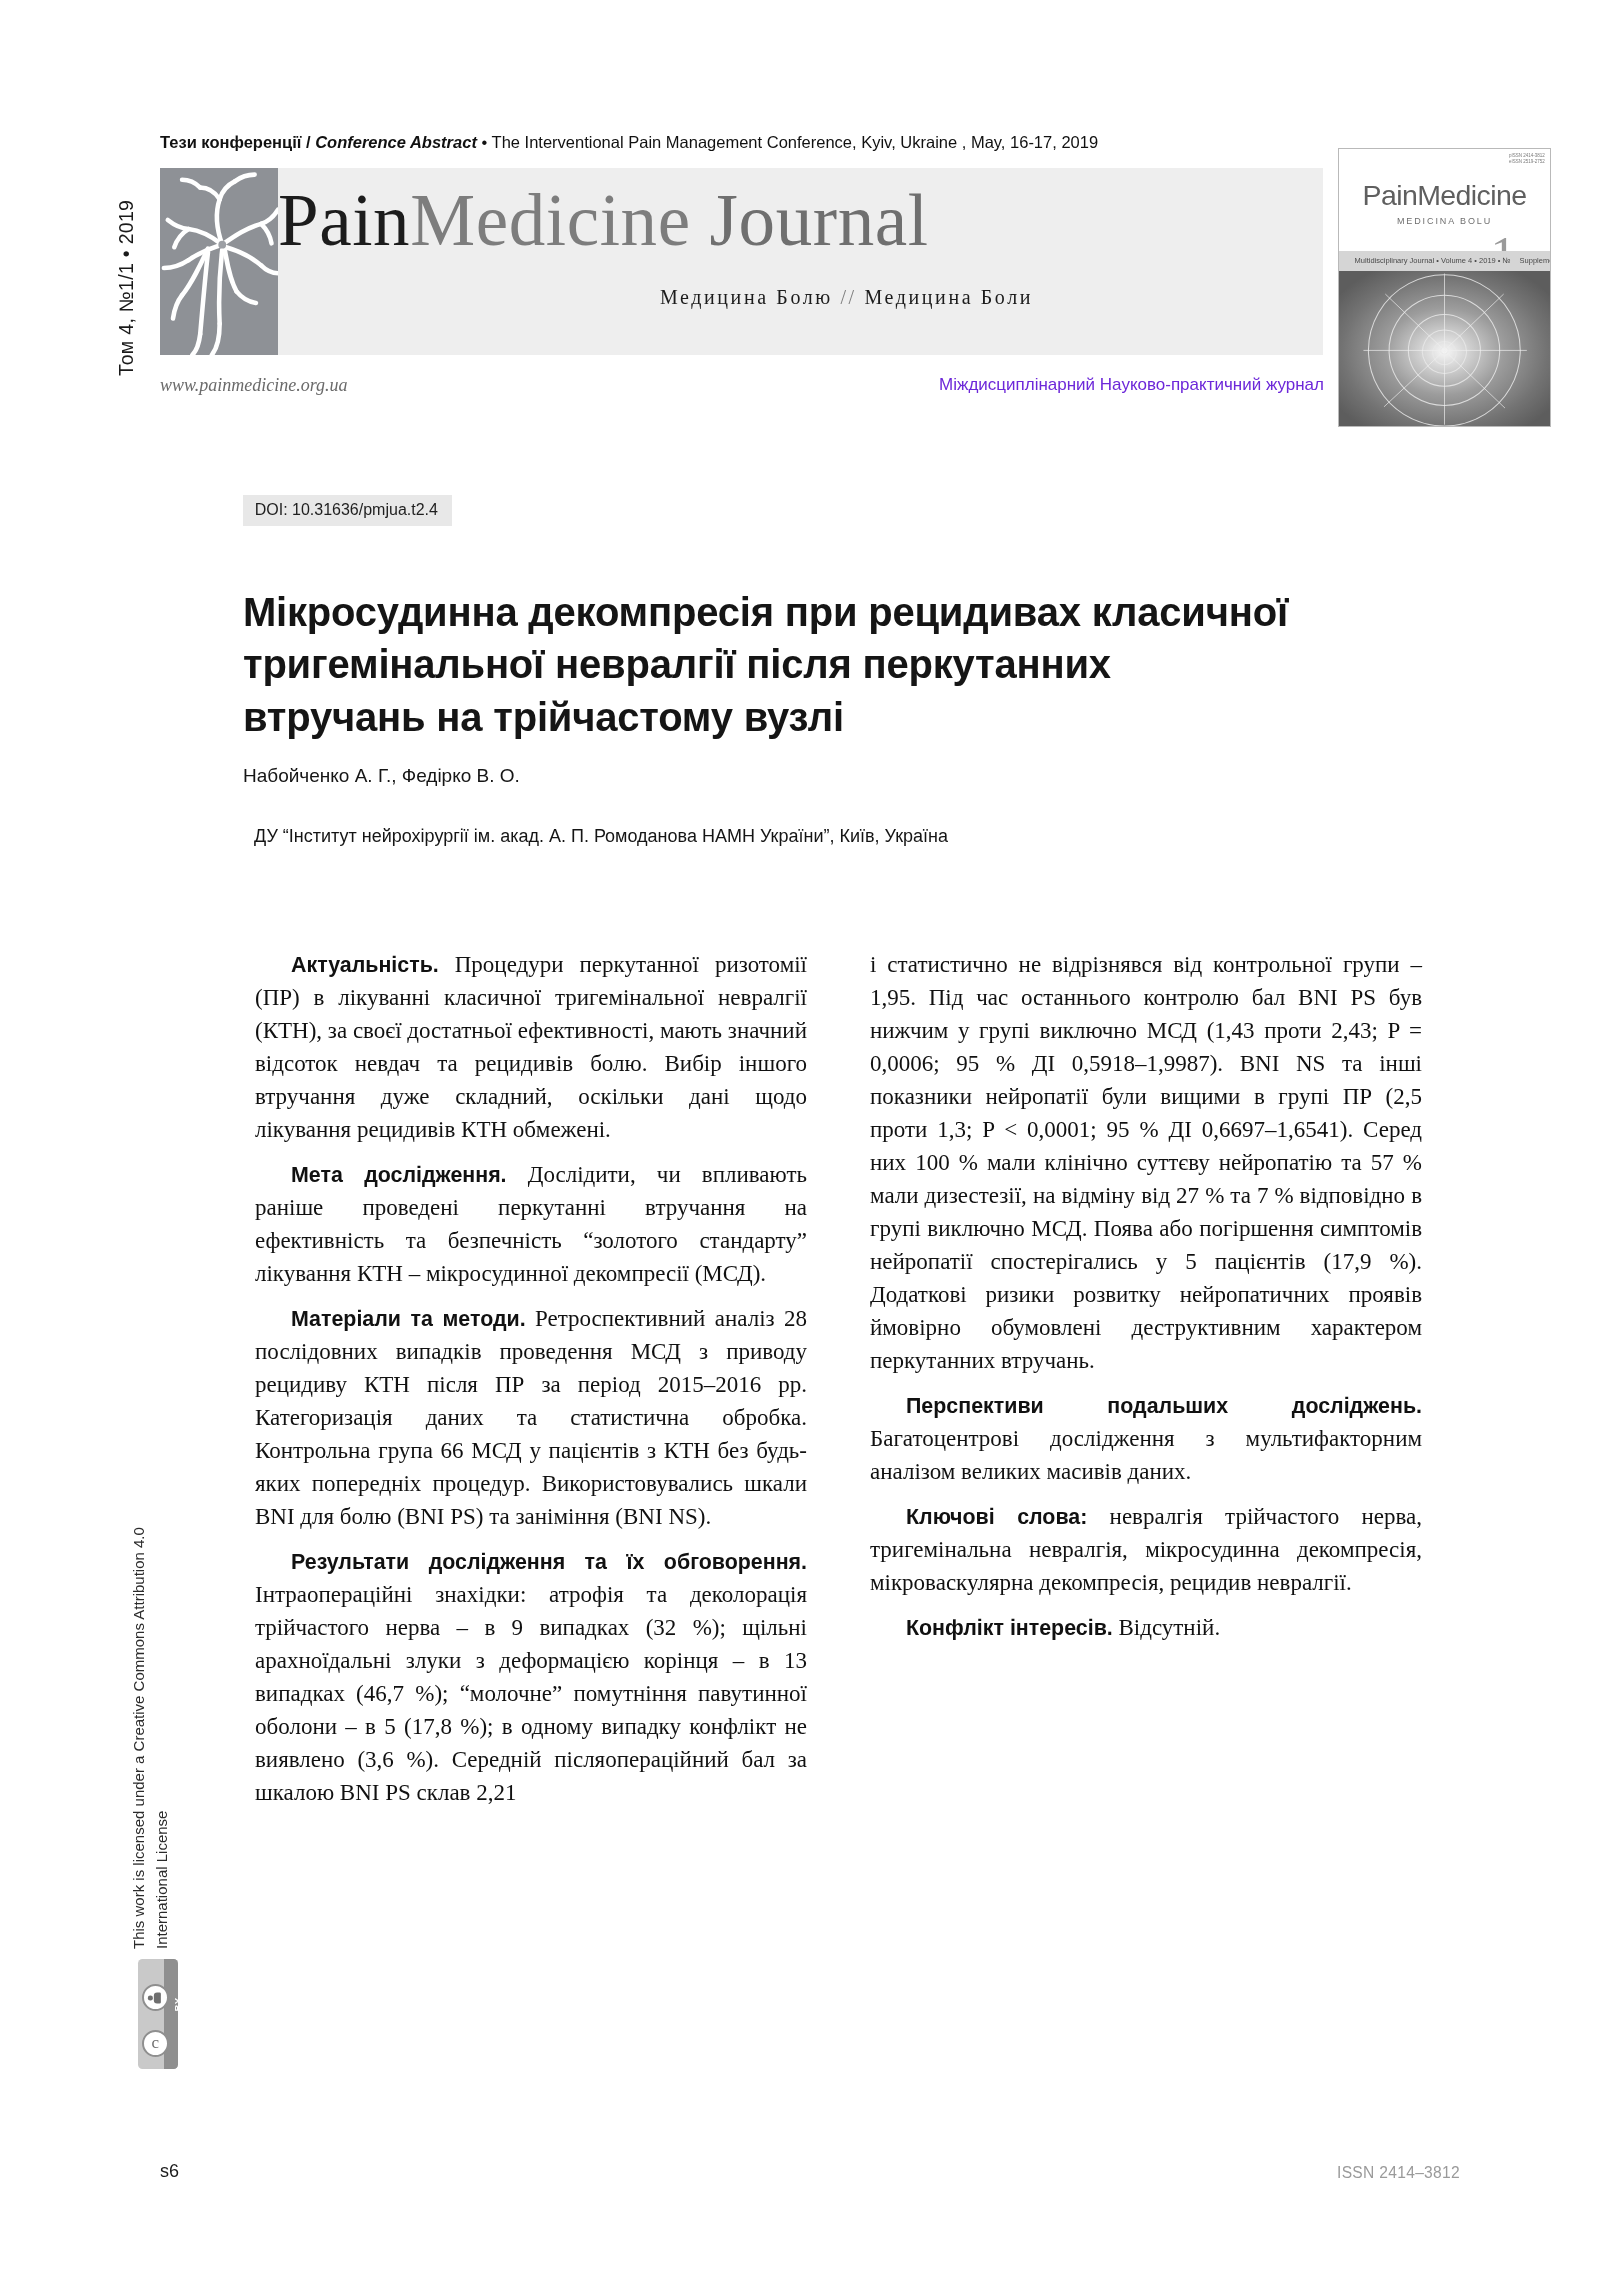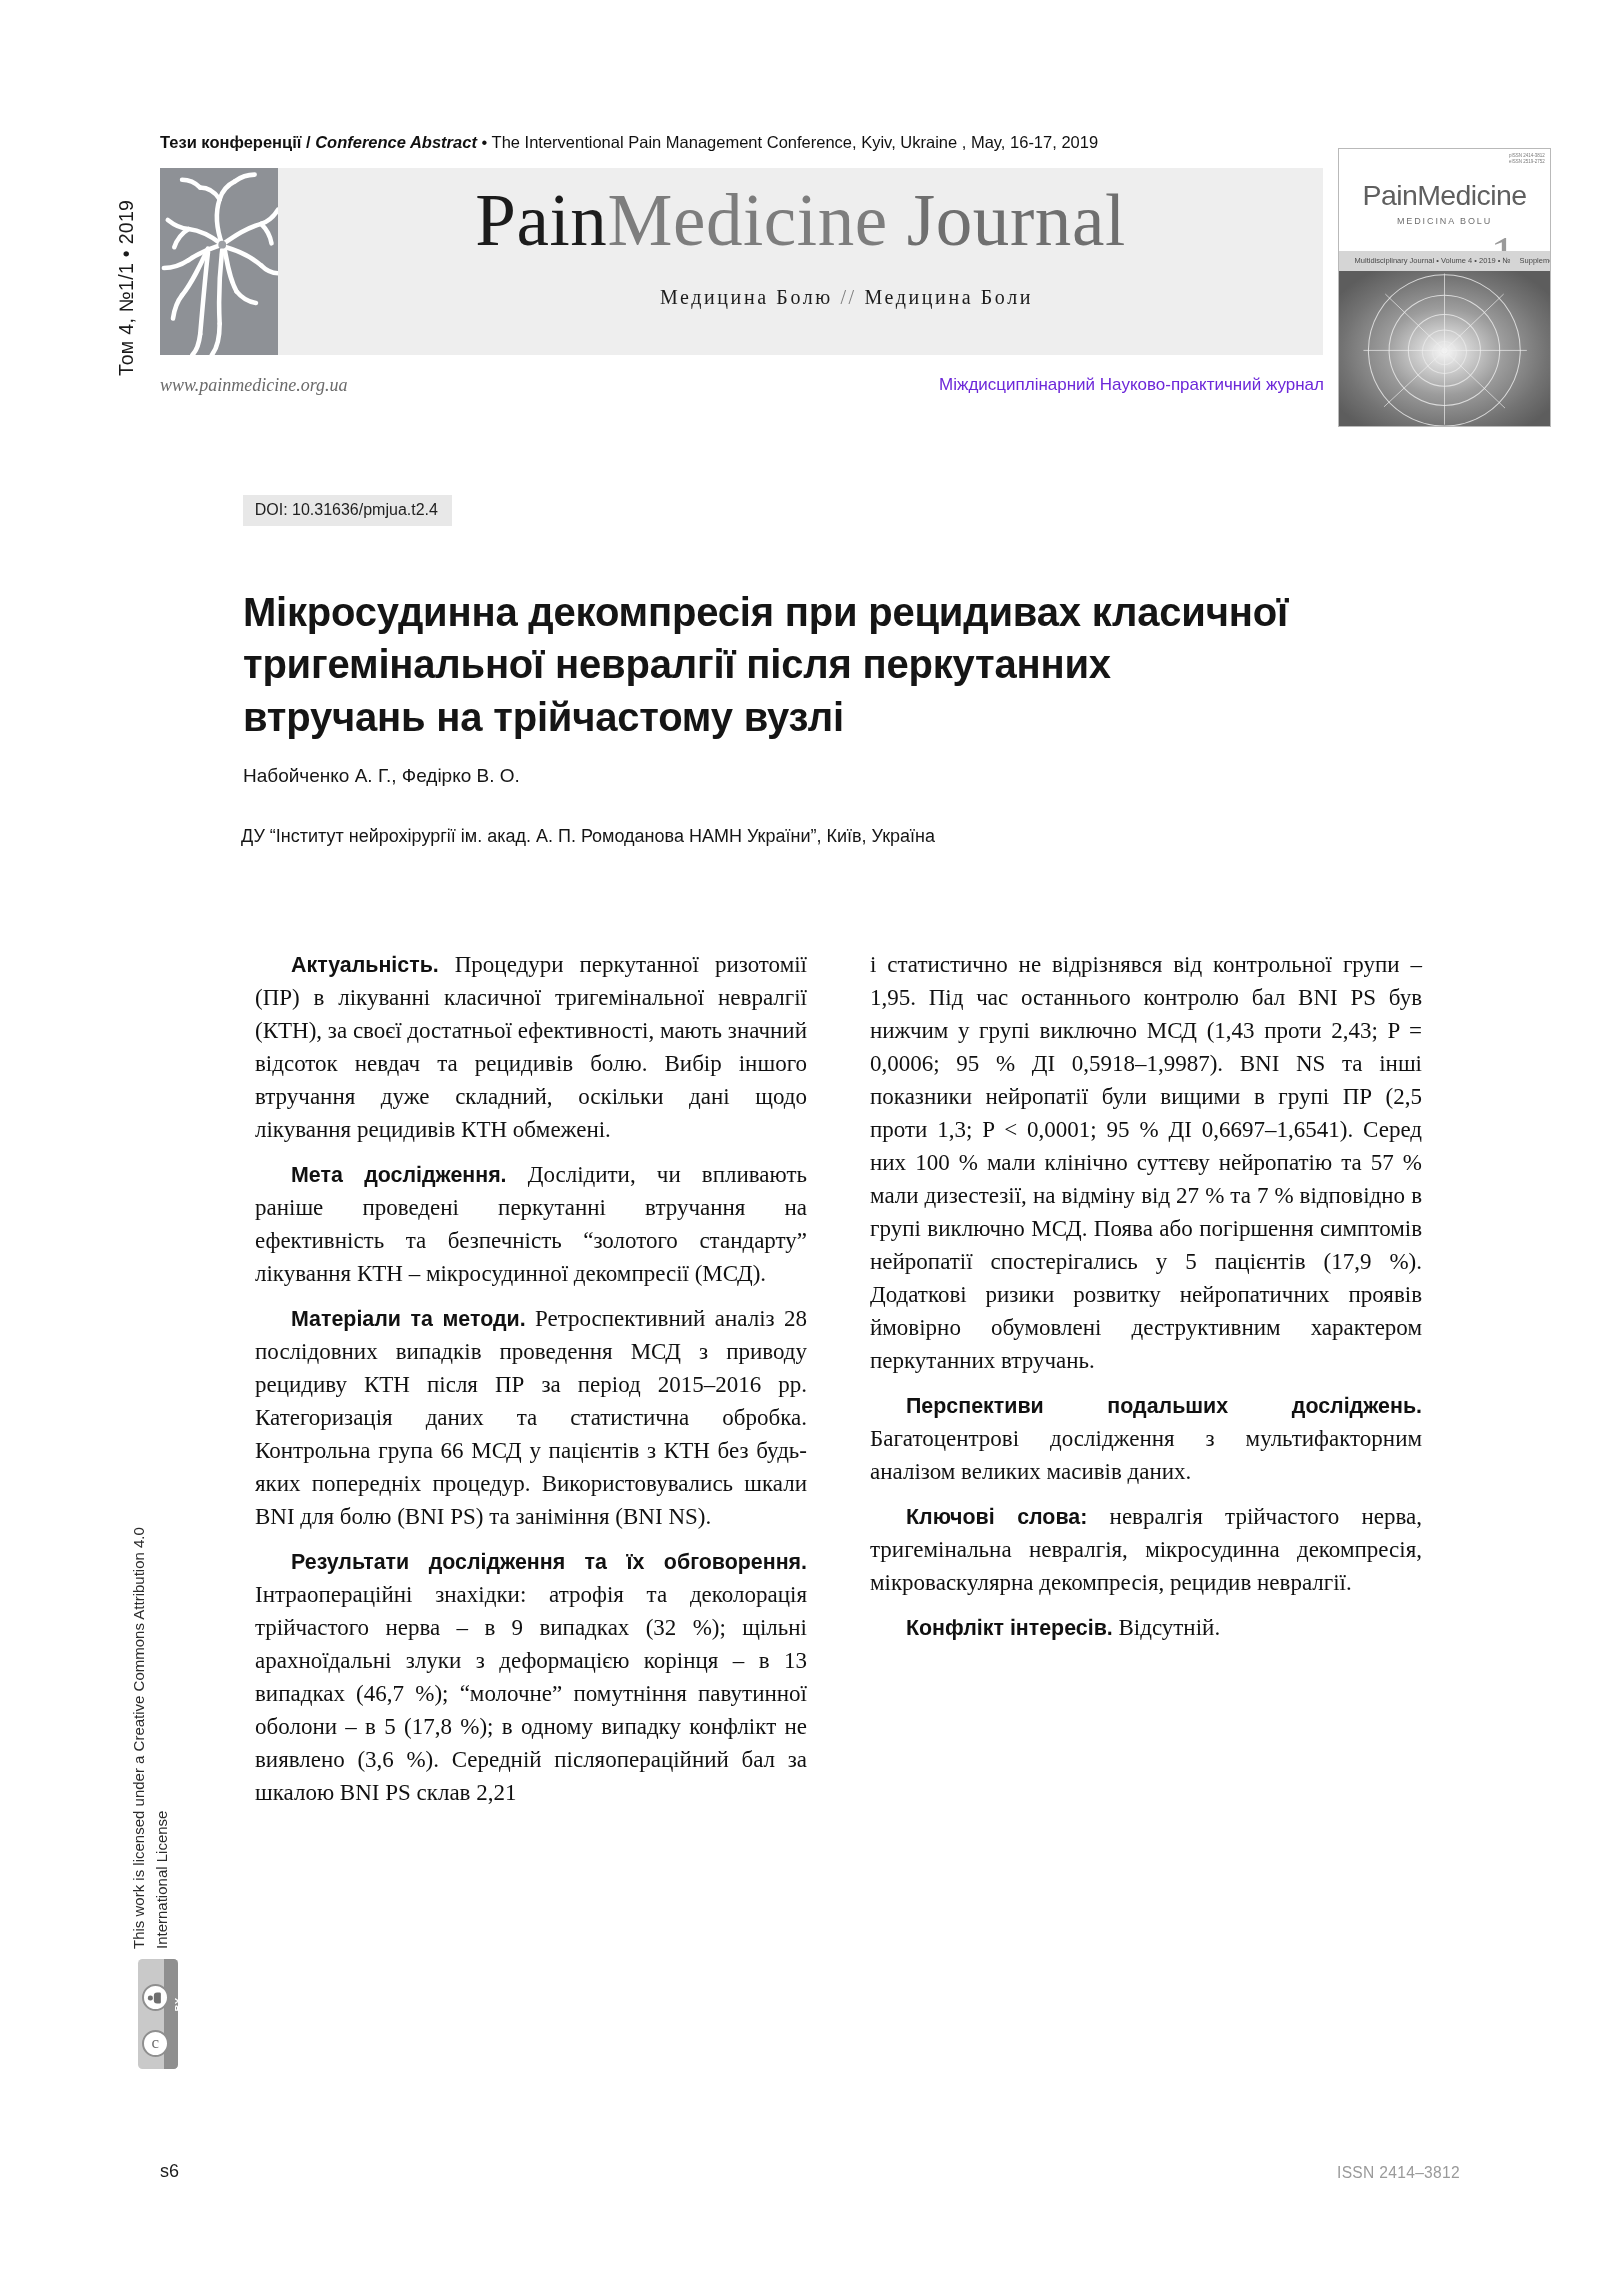--- a/index.html
+++ b/index.html
@@ -149,21 +149,20 @@
     background: #8e9196;
     overflow: hidden;
   }
   .masthead-logo svg { display: block; }
 
   .masthead-title {
     position: absolute;
     left: 118px;
     top: 14.3px;
     width: 1045px;
-    text-align: center;
     font-family: "Liberation Serif", serif;
     font-size: 73px;
     line-height: 1.08;
     letter-spacing: 0.6px;
   }
   .mt-pain { color: #1c1c1c; }
   .mt-medicine { color: #7d7d7d; }
   .mt-journal { color: #6f6f6f; }
 
   .masthead-sub {
@@ -301,21 +300,21 @@
   .authors {
     position: absolute;
     left: 243px;
     top: 765px;
     width: 1051px;
     font-size: 19px;
     color: #151515;
   }
   .affiliation {
     position: absolute;
-    left: 241px;
+    left: 254px;
     top: 826px;
     width: 1103px;
     font-size: 18px;
     color: #151515;
   }
 
   
   .col {
     position: absolute;
     top: 936px;

